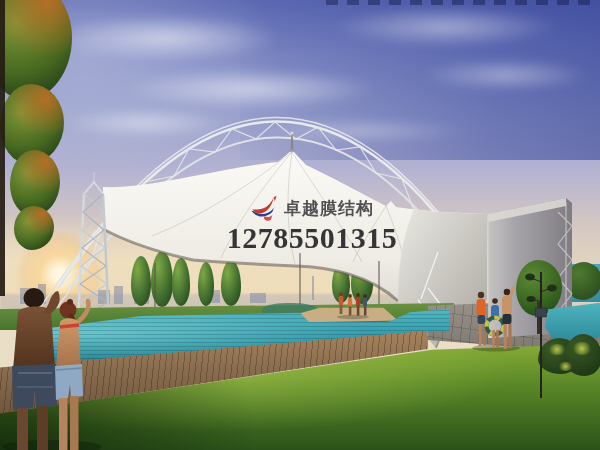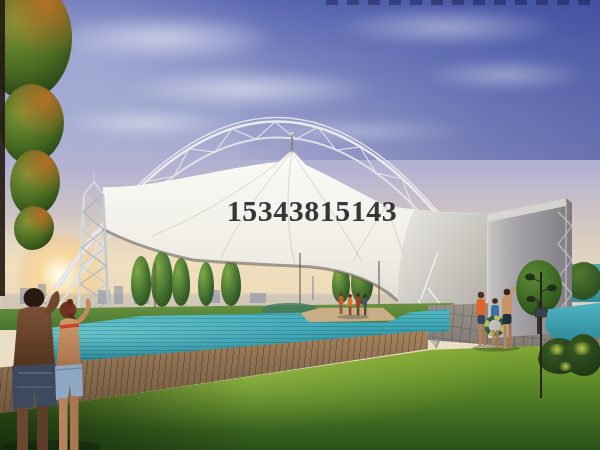--- a/index.html
+++ b/index.html
@@ -266,16 +266,25 @@
     </g>
   </svg>
 
   <div class="abs treefol blob" style="left:-14px;top:-20px;width:86px;height:120px;"></div>
   <div class="abs treefol blob" style="left:0;top:84px;width:64px;height:80px;"></div>
   <div class="abs treefol blob" style="left:10px;top:150px;width:50px;height:66px;"></div>
   <div class="abs treefol blob" style="left:14px;top:206px;width:40px;height:44px;"></div>
   <div class="abs trunk" style="left:0;top:0;width:5px;height:296px;"></div>
 
   <div class="abs watermark">
-    <div class="wm-phone">15343815143</div>
+    <div class="wm-row">
+      <svg viewBox="0 0 40 38" width="29" height="27">
+        <path d="M3,20 C8,27 16,28 24,21 C29,16 32,9 33,3 C29,12 22,19 13,20 C9,20.5 5.5,20.5 3,20 Z" fill="#c43a2e"></path>
+        <path d="M33,3 L37,1 L34.5,9 Z" fill="#c43a2e"></path>
+        <path d="M2,23 C9,32 22,33 31,24 L34,17 C27,28 13,30 4,22 Z" fill="#2c3f92"></path>
+        <path d="M20,30 C24,32 28,31 31,28 L29,35 C26,37 22,37 19,33 Z" fill="#c43a2e" opacity=".85"></path>
+      </svg>
+      <span class="wm-brand">卓越膜结构</span>
+    </div>
+    <div class="wm-phone">12785501315</div>
   </div>
 
 </div>
 
 </body></html>

